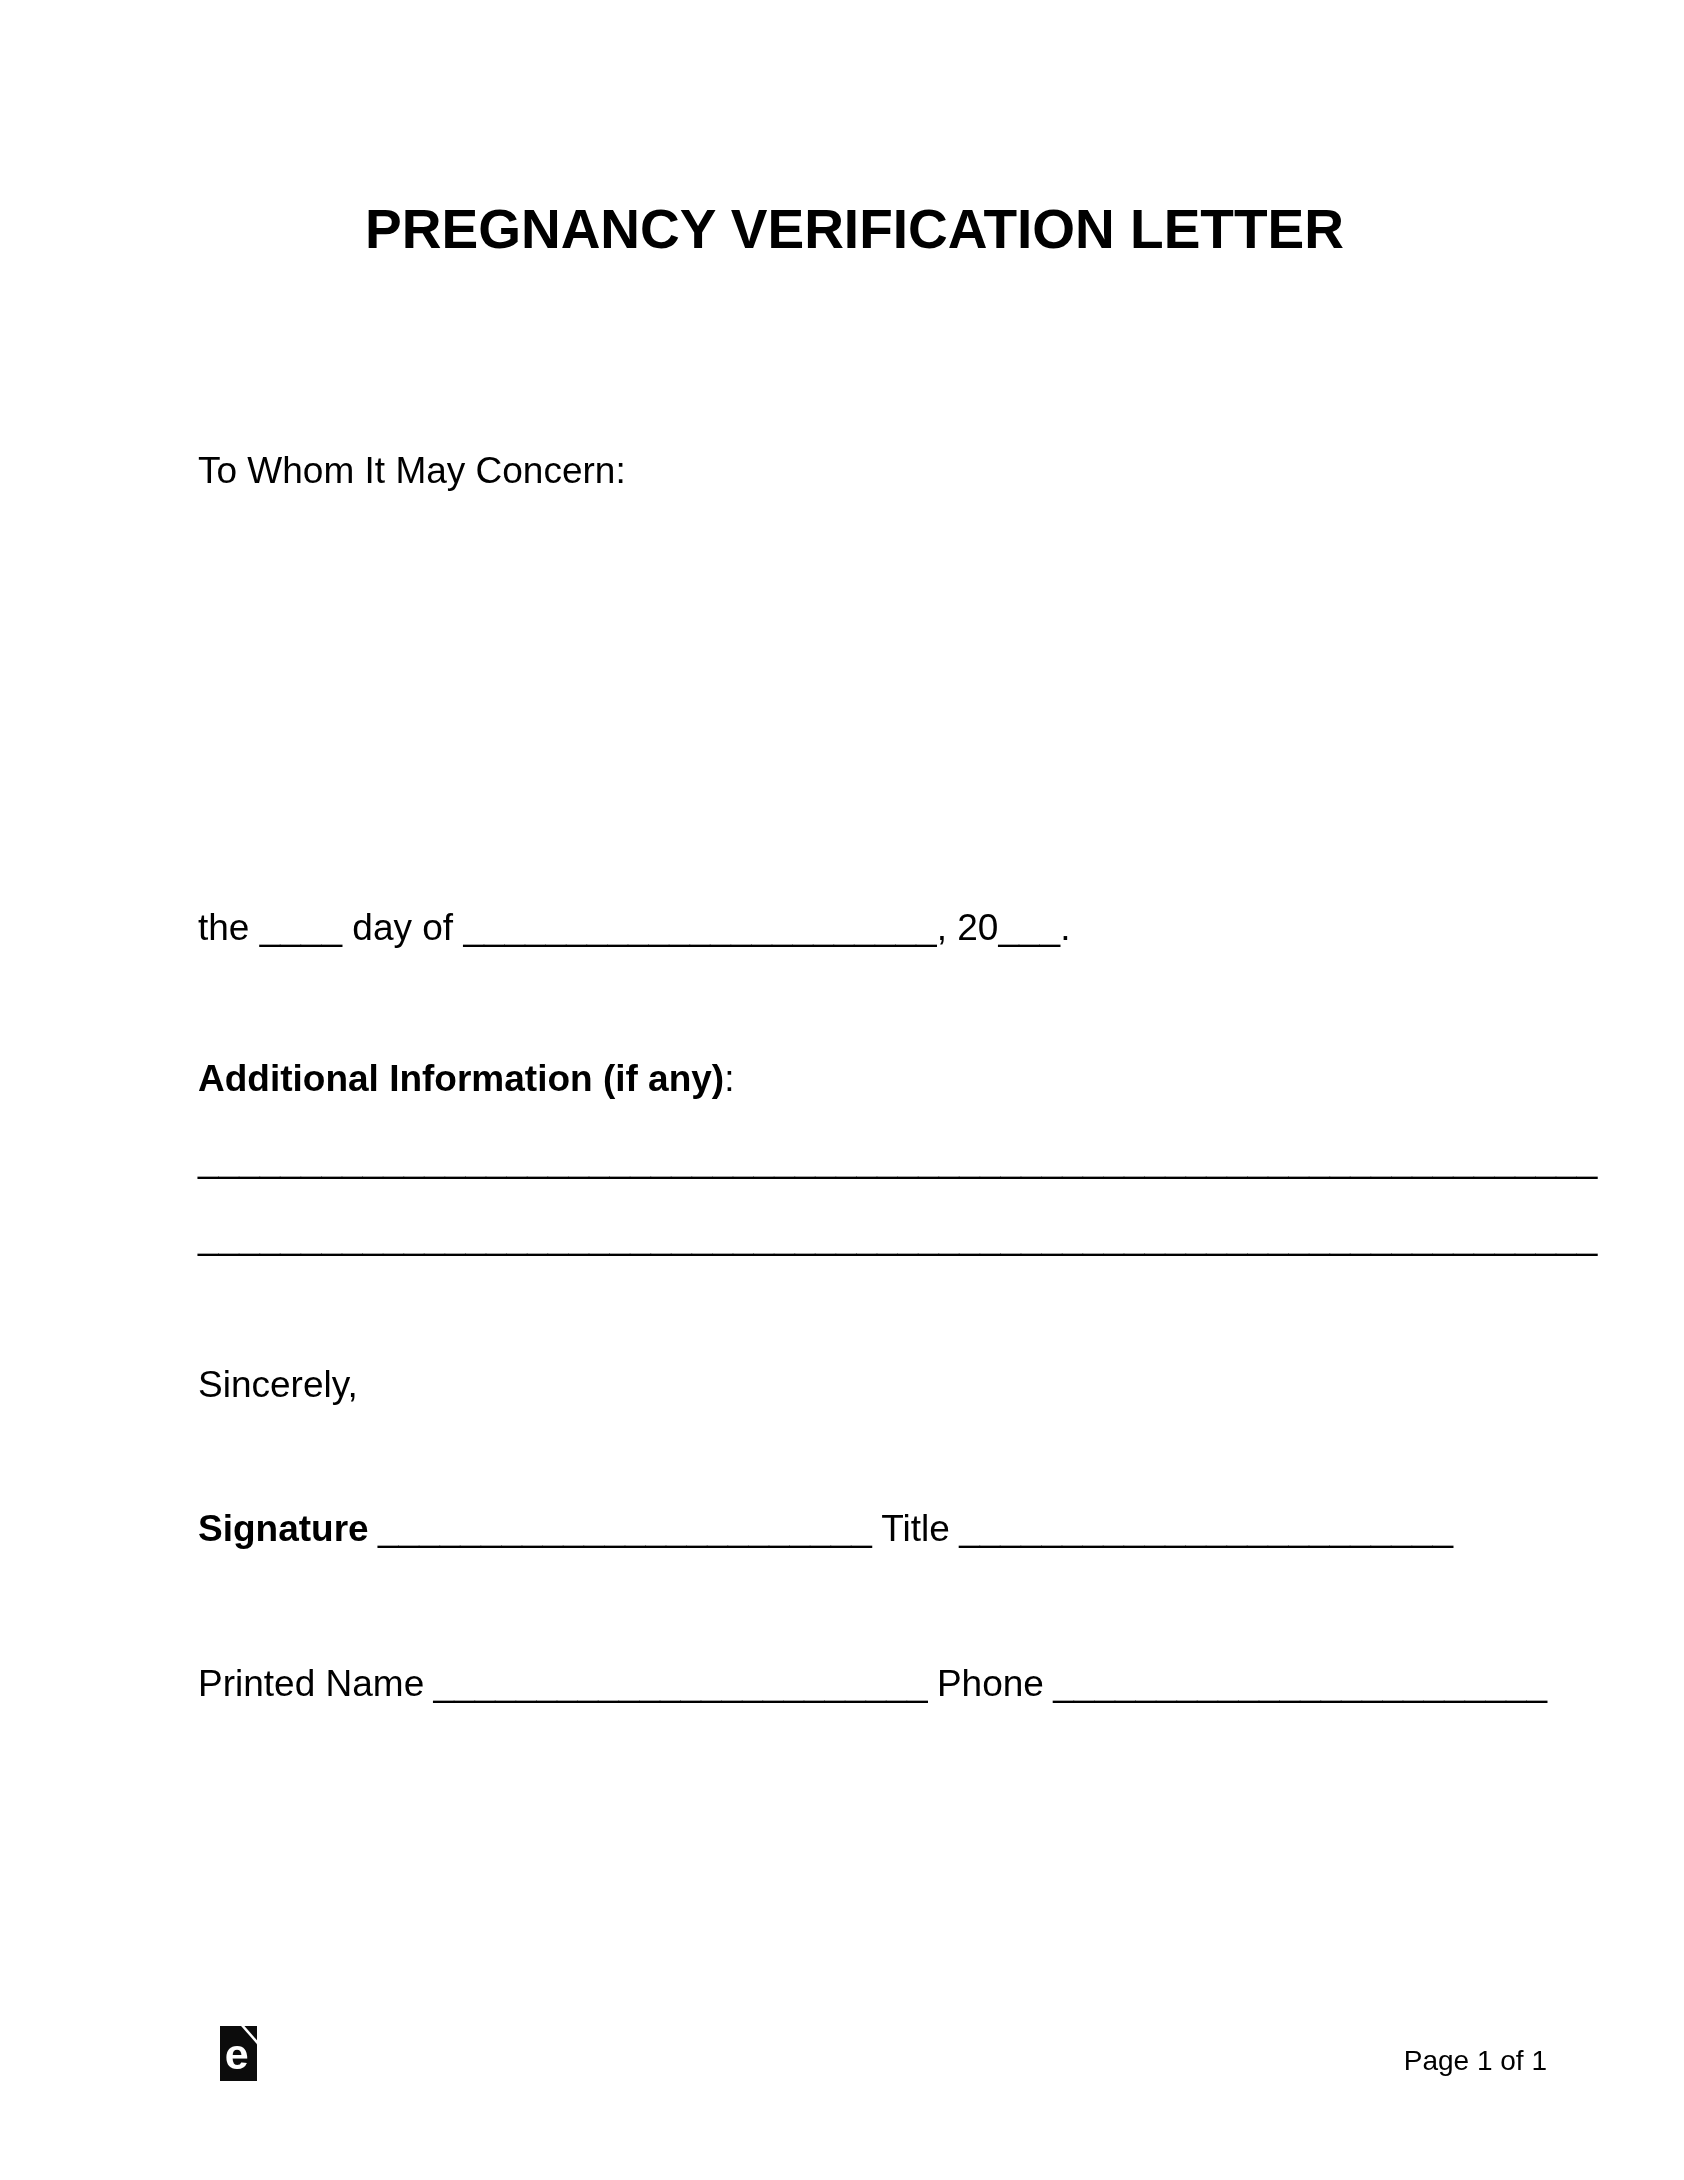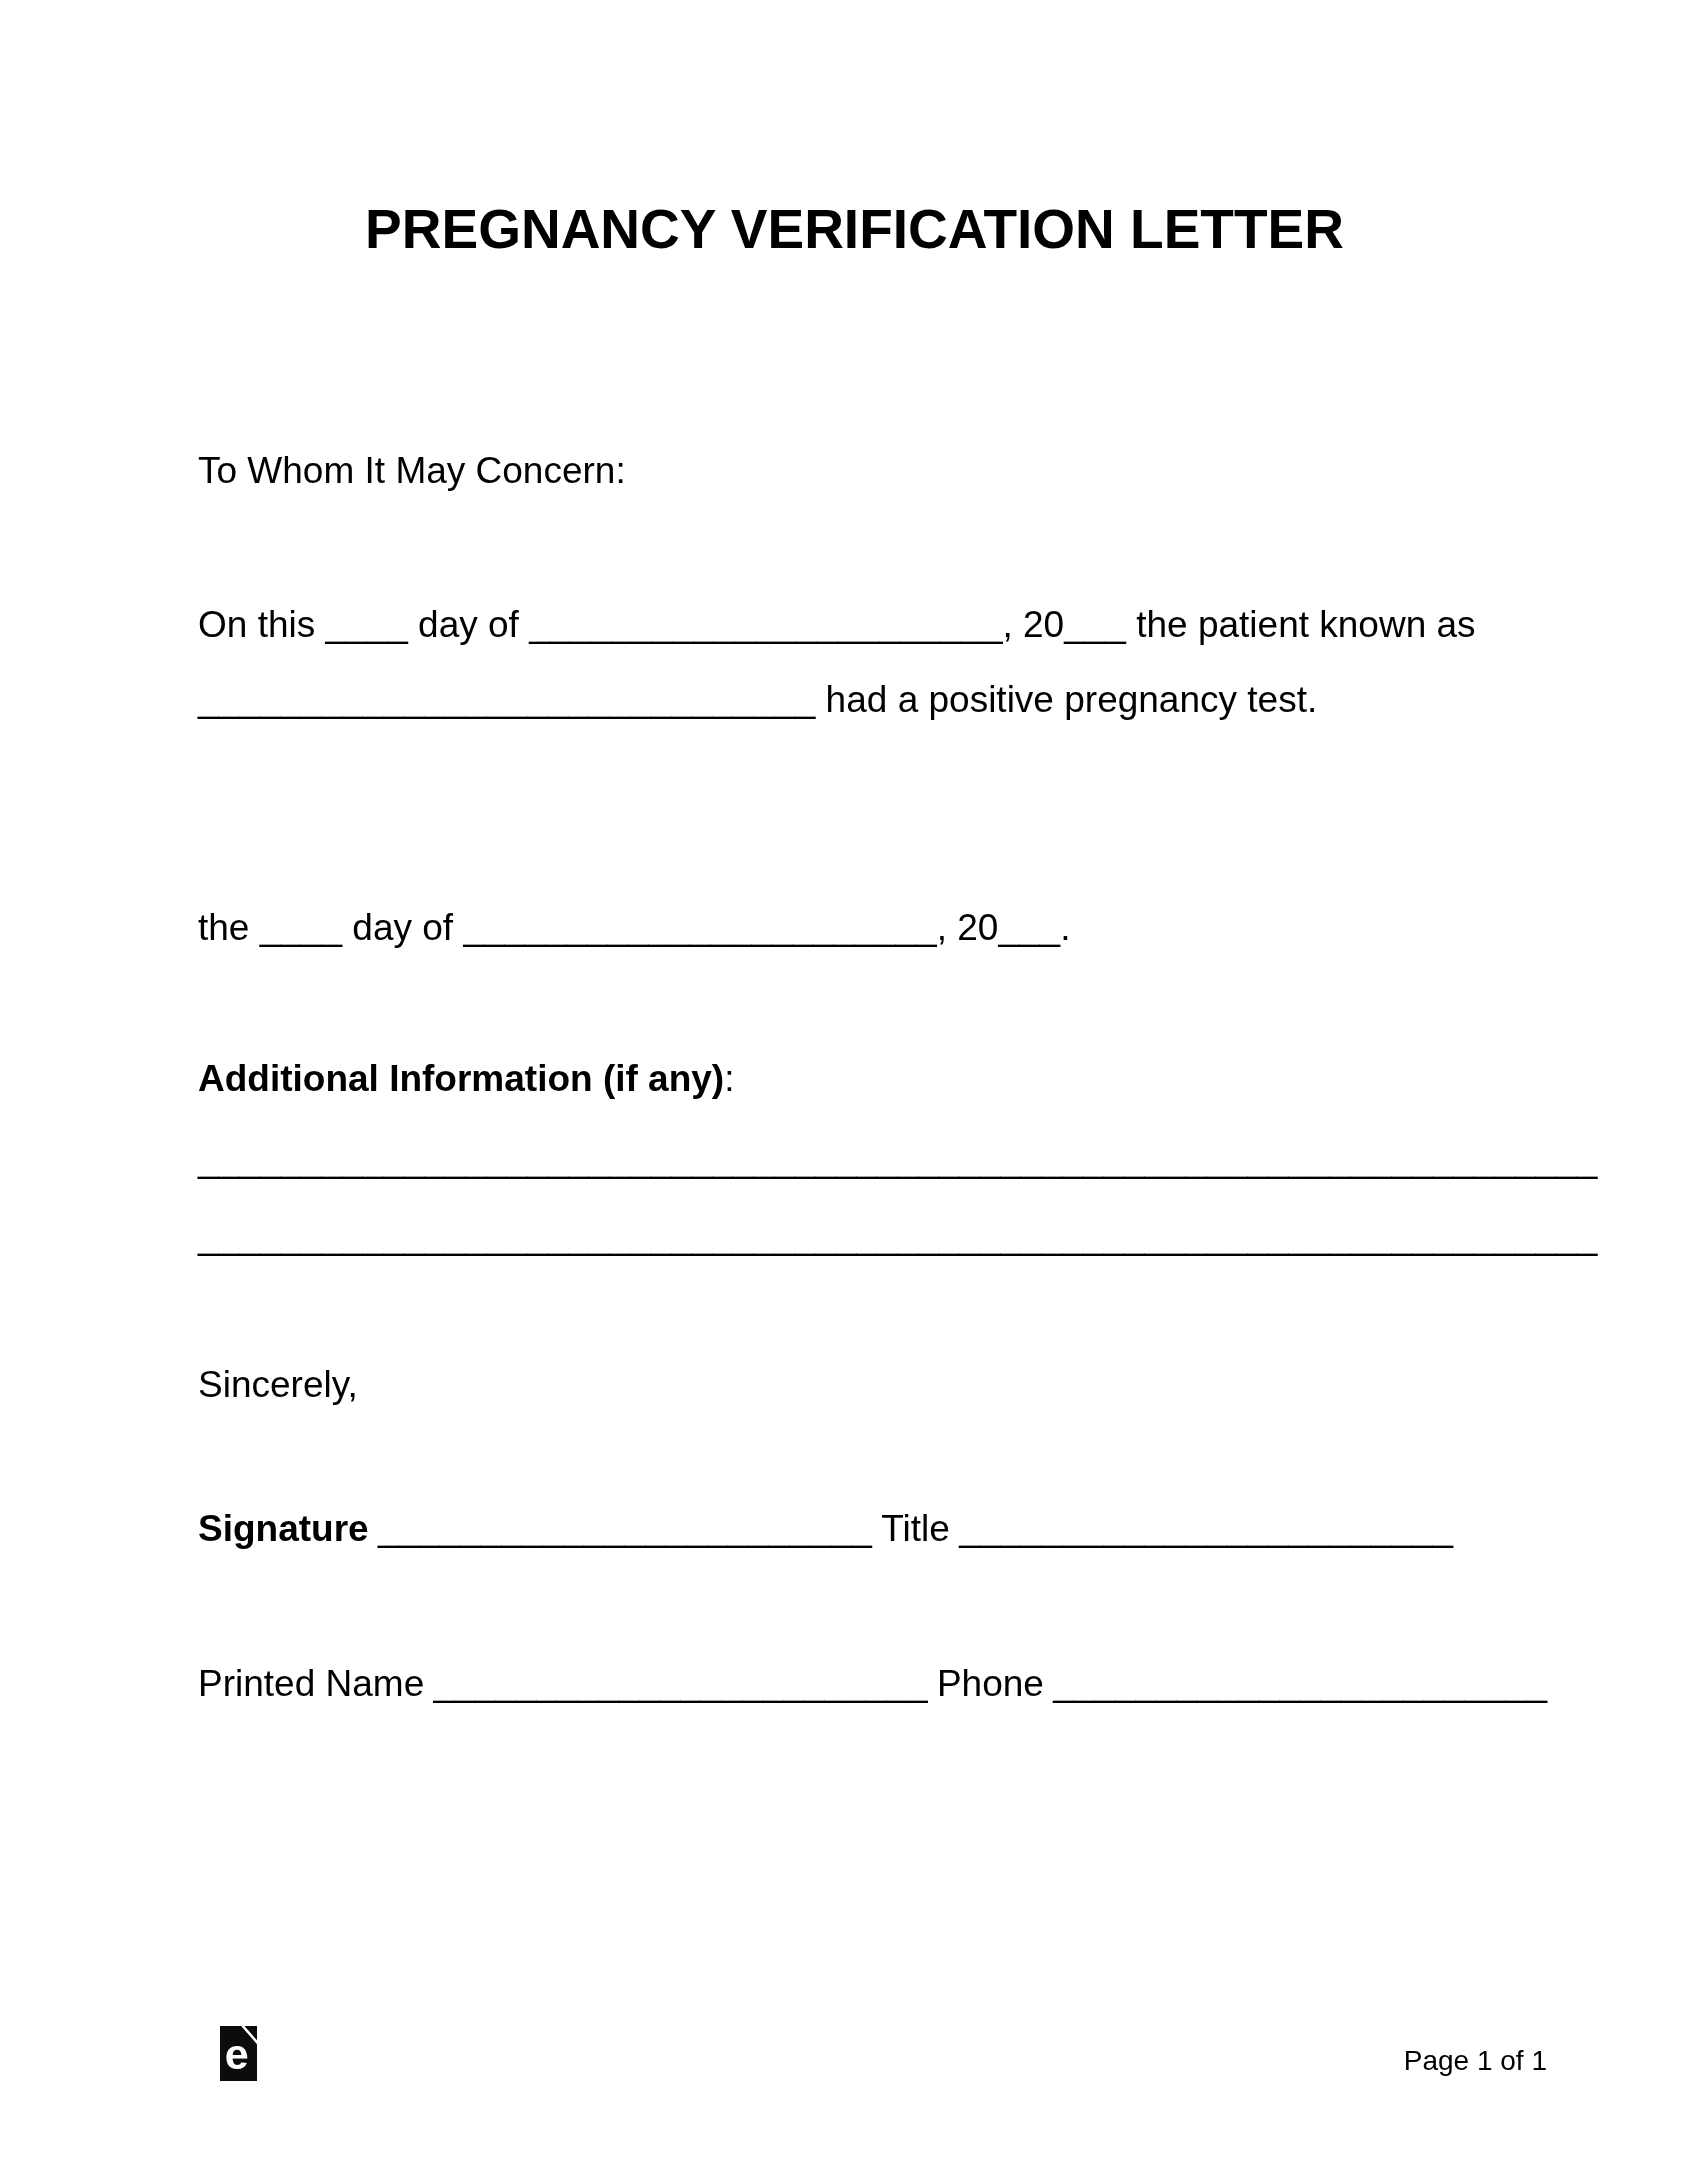--- a/index.html
+++ b/index.html
@@ -76,23 +76,21 @@
 </style>
 </head>
 <body>
 
 <div class="page">
 
   <div class="doc-title">PREGNANCY VERIFICATION LETTER</div>
 
   <div class="line" style="top:452px">To Whom It May Concern:</div>
 
-  <div class="line" style="top:606px"><span>On this </span><span>____</span><span> day of </span><span>_______________________</span><span>, 20</span><span>___</span><span> the patient known as</span></div>
 
-  <div class="line" style="top:681px"><span>______________________________</span><span> had a positive pregnancy test.</span></div>
 
 
   <div class="line" style="top:909px"><span>the </span><span>____</span><span> day of </span><span>_______________________</span><span>, 20</span><span>___</span><span>.</span></div>
 
   <div class="line" style="top:1060px"><span class="bold">Additional Information (if any)</span><span>:</span></div>
 
   <div class="line" style="top:1141px">____________________________________________________________________</div>
 
   <div class="line" style="top:1218px">____________________________________________________________________</div>
 

